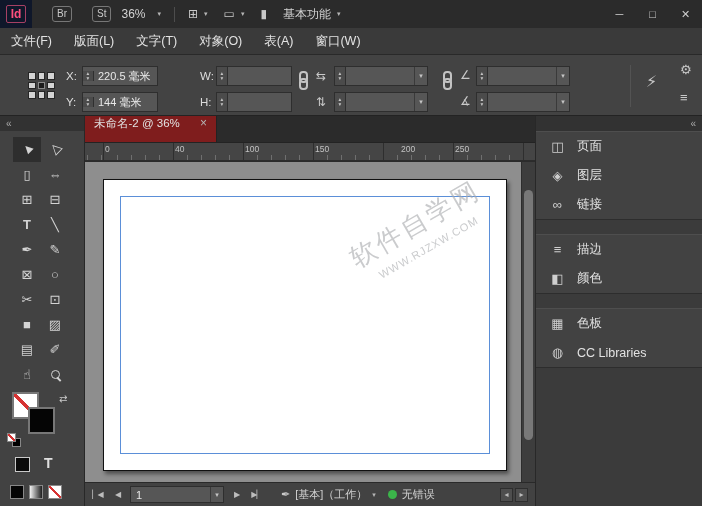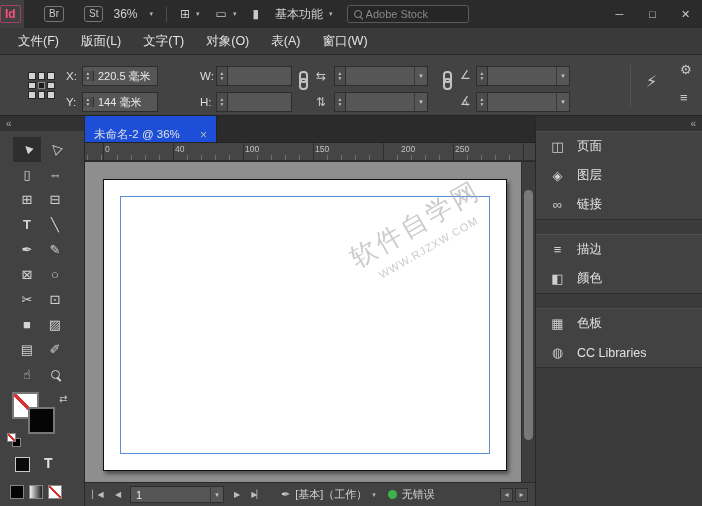--- a/index.html
+++ b/index.html
@@ -2,39 +2,39 @@
 <html><head>
 <meta charset="utf-8">
 <style>
   * { margin:0; padding:0; box-sizing:border-box; }
   html,body { width:702px; height:506px; overflow:hidden; }
   body { background:#2a2a2a; font-family:"Liberation Sans","DejaVu Sans",sans-serif; }
   .app { position:relative; width:702px; height:506px; background:#434343; color:#d6d6d6; font-size:12px; user-select:none; }
 
   
   .titlebar { position:absolute; top:0; left:0; right:0; height:28px; background:#2b2b2b; display:flex; align-items:center; }
-  .app-logo { width:24px; height:28px; display:flex; align-items:center; justify-content:flex-start; background:#404040; }
+  .app-logo { width:32px; height:28px; display:flex; align-items:center; justify-content:center; background:#0f172a; }
   .app-logo span { color:#ff4f7e; font-weight:bold; font-size:12px; border:1px solid #a64064; border-radius:2px; padding:1px 4px; line-height:1.2; }
   .chip { margin-left:20px; border:1px solid #777; border-radius:3px; color:#c9c9c9; font-size:10px; padding:2px 4px; line-height:1; }
   .dd { display:flex; align-items:center; gap:6px; color:#d2d2d2; }
   .zoom-dd { margin-left:10px; gap:12px; }
   .chev { font-size:7px; color:#b5b5b5; }
   .tb-sep { width:1px; height:15px; background:#4d4d4d; margin:0 13px; }
   .ddicon { margin-right:16px; }
   .glyph { color:#c9c9c9; font-size:12px; }
   .searchbox { margin-left:14px; width:122px; height:18px; background:#262626; border:1px solid #5a5a5a; border-radius:3px; display:flex; align-items:center; }
   .search-icon { width:8px; height:8px; border:1px solid #8f8f8f; border-radius:50%; position:relative; margin:0 4px 0 6px; flex:none; }
   .search-icon::after { content:""; position:absolute; width:1px; height:4px; background:#8f8f8f; transform:rotate(-45deg); bottom:-3px; right:-1px; }
   .searchbox input { flex:1; min-width:0; background:none; border:0; outline:none; color:#bbb; font-size:11px; font-family:inherit; }
   .searchbox input::placeholder { color:#8a8a8a; }
   .win-controls { margin-left:auto; display:flex; }
   .win-btn { width:33px; height:28px; display:flex; align-items:center; justify-content:center; color:#cfcfcf; font-size:11px; }
 
   
-  .menubar { position:absolute; top:28px; left:0; right:0; height:27px; background:#3a3a3a; border-bottom:1px solid #292929; display:flex; align-items:center; padding-left:7px; }
+  .menubar { position:absolute; top:28px; left:0; right:0; height:27px; background:#3a3a3a; border-bottom:1px solid #292929; display:flex; align-items:center; padding-left:0; }
   .menu-item { padding:0 11px; font-size:12.5px; color:#e3e3e3; line-height:27px; }
 
   
   .controlpanel { position:absolute; top:56px; left:0; right:0; height:60px; background:#434343; border-bottom:1px solid #232323; }
   .proxy { position:absolute; left:28px; top:16px; width:27px; height:27px; display:grid; grid-template-columns:repeat(3,1fr); grid-template-rows:repeat(3,1fr); gap:2px; }
   .proxy i { background:#d4d4d4; border:1px solid #262626; }
   .proxy i:nth-child(5) { background:#1c1c1c; border-color:#8a8a8a; }
   .cp-label { position:absolute; font-size:11.5px; color:#dcdcdc; }
   .cp-field { position:absolute; width:76px; height:20px; background:#565656; border:1px solid #2e2e2e; display:flex; align-items:stretch; }
   .spin { width:11px; background:#4b4b4b; border-right:1px solid #2f2f2f; color:#c5c5c5; font-size:5.5px; line-height:5px; white-space:pre; display:flex; align-items:center; justify-content:center; text-align:center; }
@@ -66,21 +66,21 @@
   .fmt-container { position:absolute; left:15px; top:341px; width:15px; height:15px; border:1px solid #c9c9c9; background:#0a0a0a; }
   .fmt-text { position:absolute; left:44px; top:339px; font-size:14px; font-weight:bold; color:#e0e0e0; }
   .apply { position:absolute; top:369px; width:14px; height:14px; border:1px solid #888; }
   .apply-color { left:10px; background:#050505; }
   .apply-gradient { left:29px; background:linear-gradient(90deg,#f2f2f2,#1e1e1e); }
   .apply-none { left:48px; background:#fff linear-gradient(to top right, transparent 42%, #d63333 42%, #d63333 58%, transparent 58%); }
 
   
   .docregion { position:absolute; top:116px; left:85px; right:167px; bottom:0; background:#2b2b2b; }
   .tabbar { height:27px; background:#2b2b2b; border-bottom:1px solid #232323; display:flex; }
-  .tab { width:132px; background:#1d4ed8; display:flex; align-items:flex-end; gap:8px; padding:0 9px; font-size:11.5px; color:#e2e2e2; border-right:1px solid #222; }
+  .tab { width:132px; background:#7f1d1d; display:flex; align-items:flex-start; gap:8px; padding:0 9px; font-size:11.5px; color:#e2e2e2; border-right:1px solid #222; }
   .tab-close { color:#b5b5b5; font-size:12px; margin-left:auto; }
   .ruler { height:18px; background:#454545; border-bottom:1px solid #2c2c2c; position:relative;
            background-image: repeating-linear-gradient(90deg,#2e2e2e 0 1px,transparent 1px 70px),
                              repeating-linear-gradient(90deg,#6f6f6f 0 1px,transparent 1px 14px);
            background-size:auto 100%, auto 5px;
            background-position:18px 0, 18px 100%;
            background-repeat:repeat-x; }
   .ruler-num { position:absolute; top:1px; font-size:8.5px; color:#c2c2c2; }
   .canvas { position:absolute; top:46px; left:0; right:0; bottom:24px; background:#8e8e8e; overflow:hidden; }
   .page { position:absolute; left:18px; top:17px; width:404px; height:292px; background:#fff; border:1px solid #111;
@@ -136,24 +136,20 @@
     </div>
     <div class="dd ddicon">
       <span class="glyph">▭</span>
       <span class="chev">▾</span>
     </div>
     <span class="glyph">▮</span>
     <div class="dd" style="margin-left:16px;">
       <span>基本功能</span>
       <span class="chev">▾</span>
     </div>
-    <div class="searchbox">
-      <span class="search-icon"></span>
-      <input placeholder="Adobe Stock" style="">
-    </div>
     <div class="win-controls">
       <span class="win-btn">─</span>
       <span class="win-btn">□</span>
       <span class="win-btn">✕</span>
     </div>
   </div>
 
   <div class="menubar">
     <span class="menu-item">文件(F)</span>
     <span class="menu-item">版面(L)</span>

